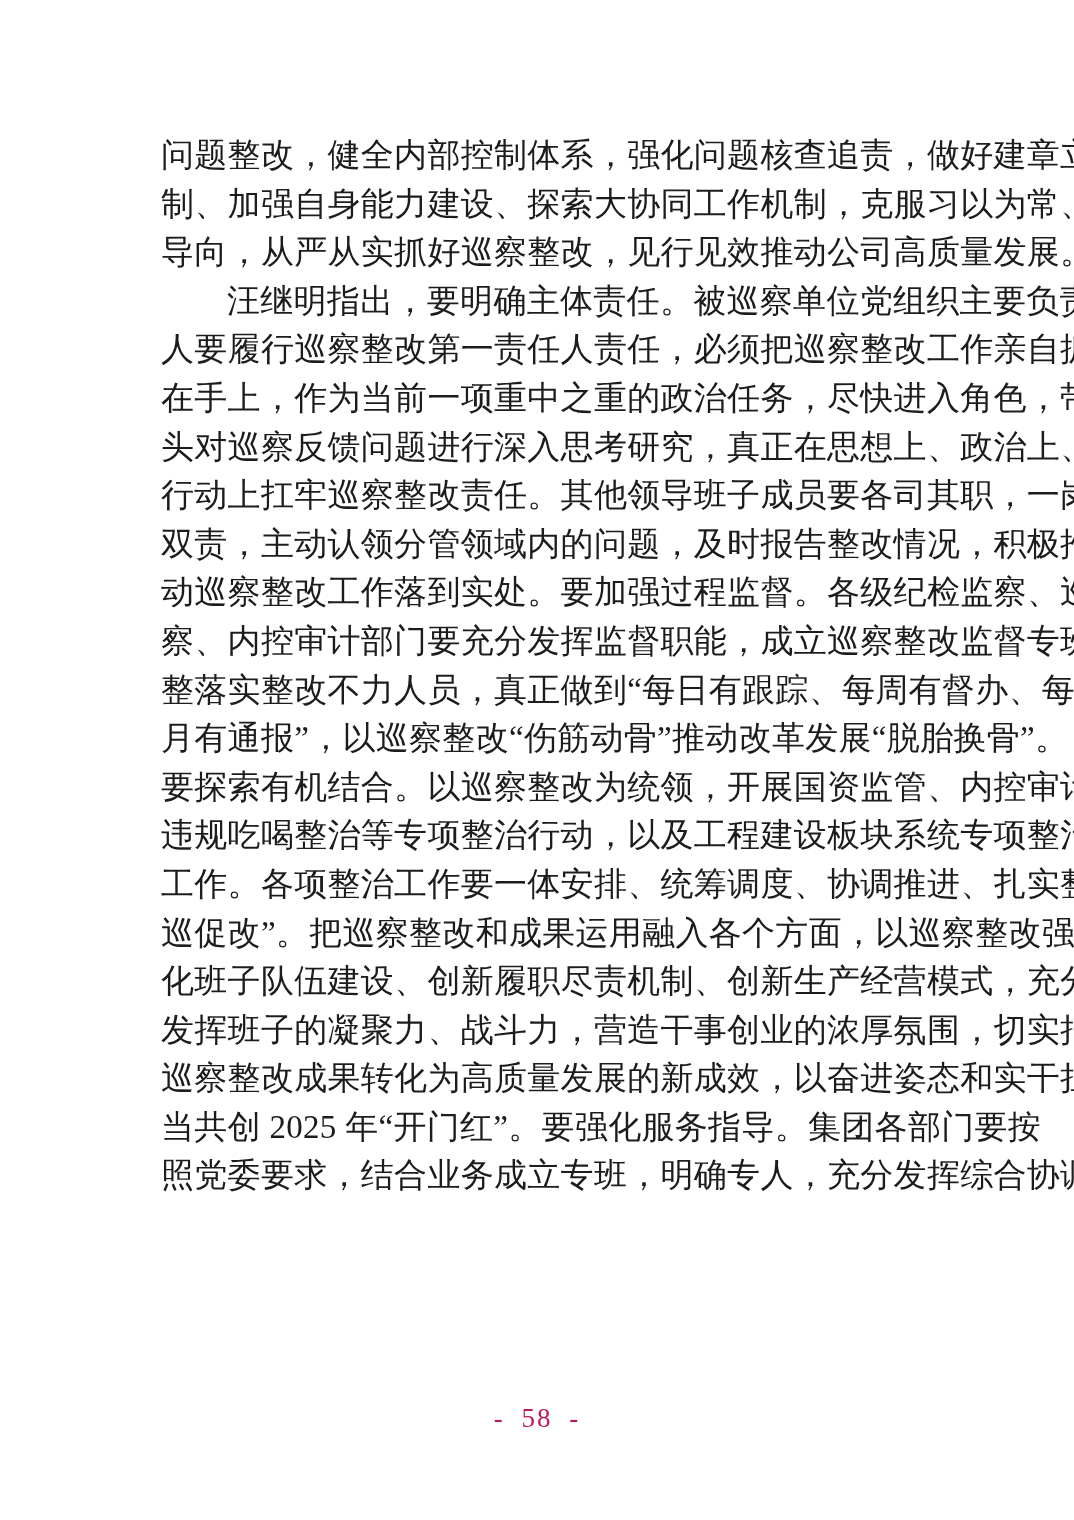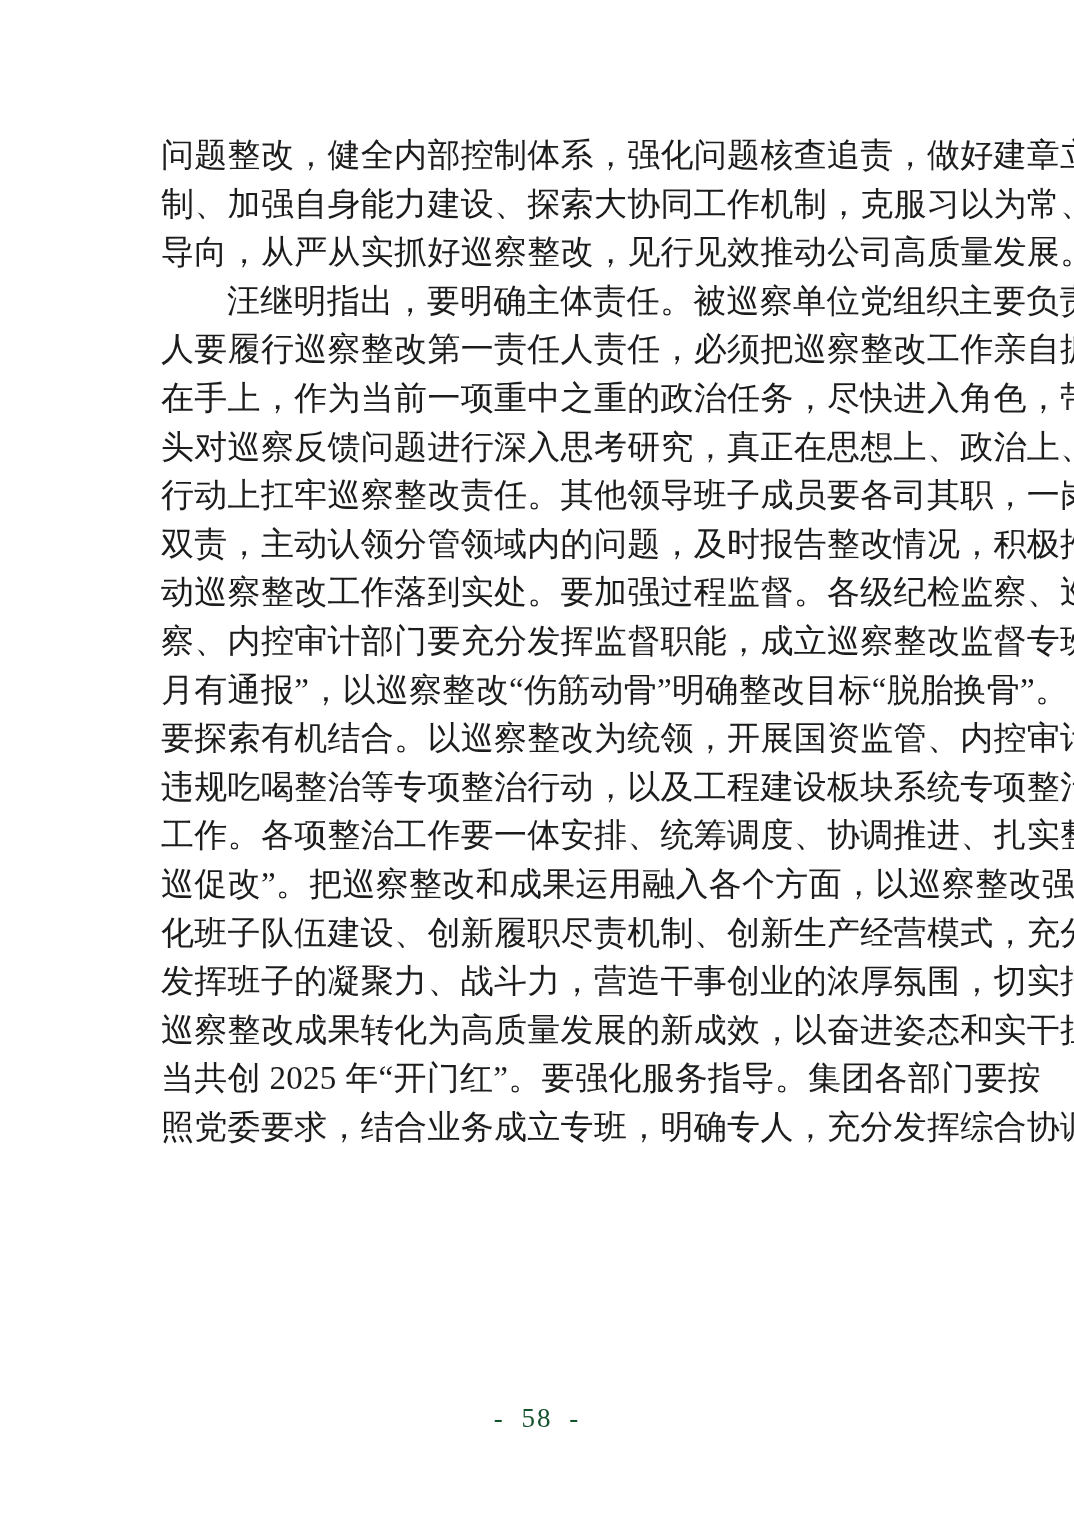--- a/index.html
+++ b/index.html
@@ -44,21 +44,21 @@
   }
   .page-footer {
     position: absolute;
     left: 0;
     top: 1403px;
     width: 100%;
     text-align: center;
   }
   .page-number {
     font-size: 27px;
-    color: #14532d;
+    color: #be185d;
     letter-spacing: 2px;
     word-spacing: 8px;
   }
 </style>
 </head>
 <body>
 
 <div class="document-page">
 
   <div class="text-block">
@@ -66,21 +66,22 @@
       <p class="text-line">制、加强自身能力建设、探索大协同工作机制，克服习以为常、</p>
       <p class="text-line">导向，从严从实抓好巡察整改，见行见效推动公司高质量发展。</p>
       <p class="text-line indented">汪继明指出，要明确主体责任。被巡察单位党组织主要负责</p>
       <p class="text-line">人要履行巡察整改第一责任人责任，必须把巡察整改工作亲自抓</p>
       <p class="text-line">在手上，作为当前一项重中之重的政治任务，尽快进入角色，带</p>
       <p class="text-line">头对巡察反馈问题进行深入思考研究，真正在思想上、政治上、</p>
       <p class="text-line">行动上扛牢巡察整改责任。其他领导班子成员要各司其职，一岗</p>
       <p class="text-line">双责，主动认领分管领域内的问题，及时报告整改情况，积极推</p>
       <p class="text-line">动巡察整改工作落到实处。要加强过程监督。各级纪检监察、巡</p>
       <p class="text-line">察、内控审计部门要充分发挥监督职能，成立巡察整改监督专班，</p>
-      <p class="text-line">月有通报”，以巡察整改“伤筋动骨”明确整改目标“脱胎换骨”。</p>
+      <p class="text-line">整落实整改不力人员，真正做到“每日有跟踪、每周有督办、每</p>
+      <p class="text-line">月有通报”，以巡察整改“伤筋动骨”推动改革发展“脱胎换骨”。</p>
       <p class="text-line">要探索有机结合。以巡察整改为统领，开展国资监管、内控审计、</p>
       <p class="text-line">违规吃喝整治等专项整治行动，以及工程建设板块系统专项整治</p>
       <p class="text-line">工作。各项整治工作要一体安排、统筹调度、协调推进、扎实整</p>
       <p class="text-line">巡促改”。把巡察整改和成果运用融入各个方面，以巡察整改强</p>
       <p class="text-line">化班子队伍建设、创新履职尽责机制、创新生产经营模式，充分</p>
       <p class="text-line">发挥班子的凝聚力、战斗力，营造干事创业的浓厚氛围，切实把</p>
       <p class="text-line">巡察整改成果转化为高质量发展的新成效，以奋进姿态和实干担</p>
       <p class="text-line">当共创 2025 年“开门红”。要强化服务指导。集团各部门要按</p>
       <p class="text-line">照党委要求，结合业务成立专班，明确专人，充分发挥综合协调、</p>
     </div>

